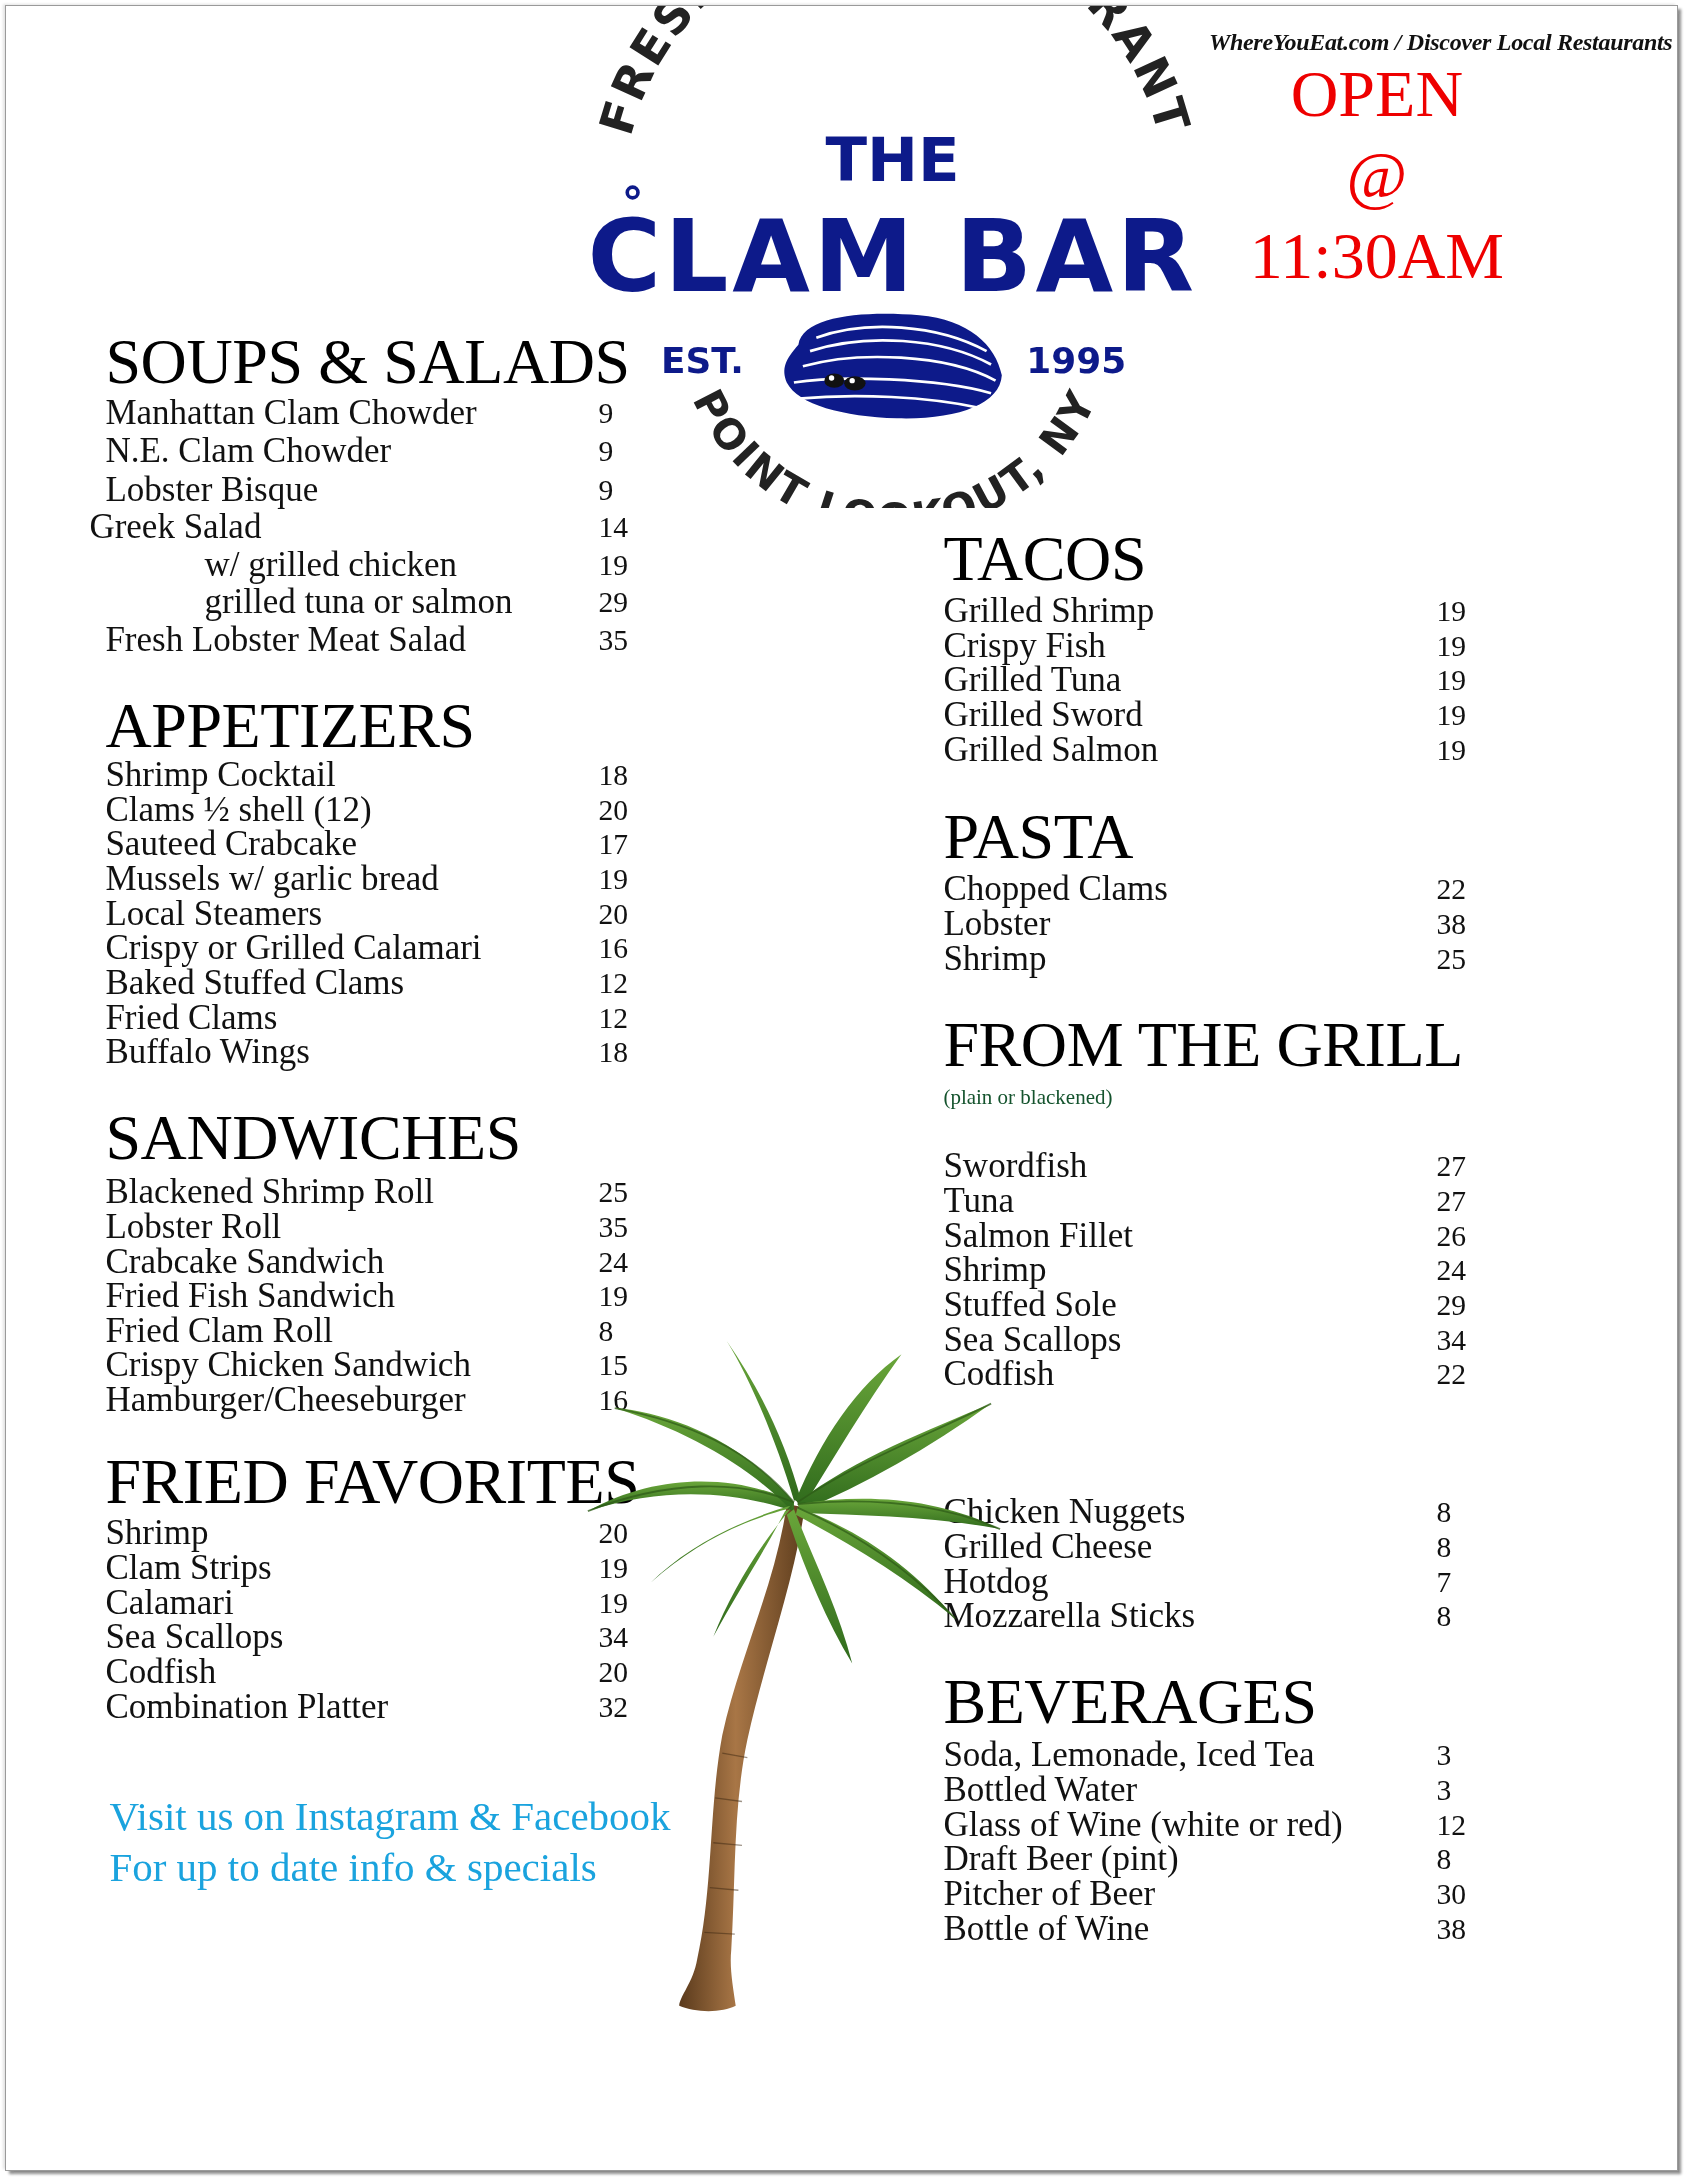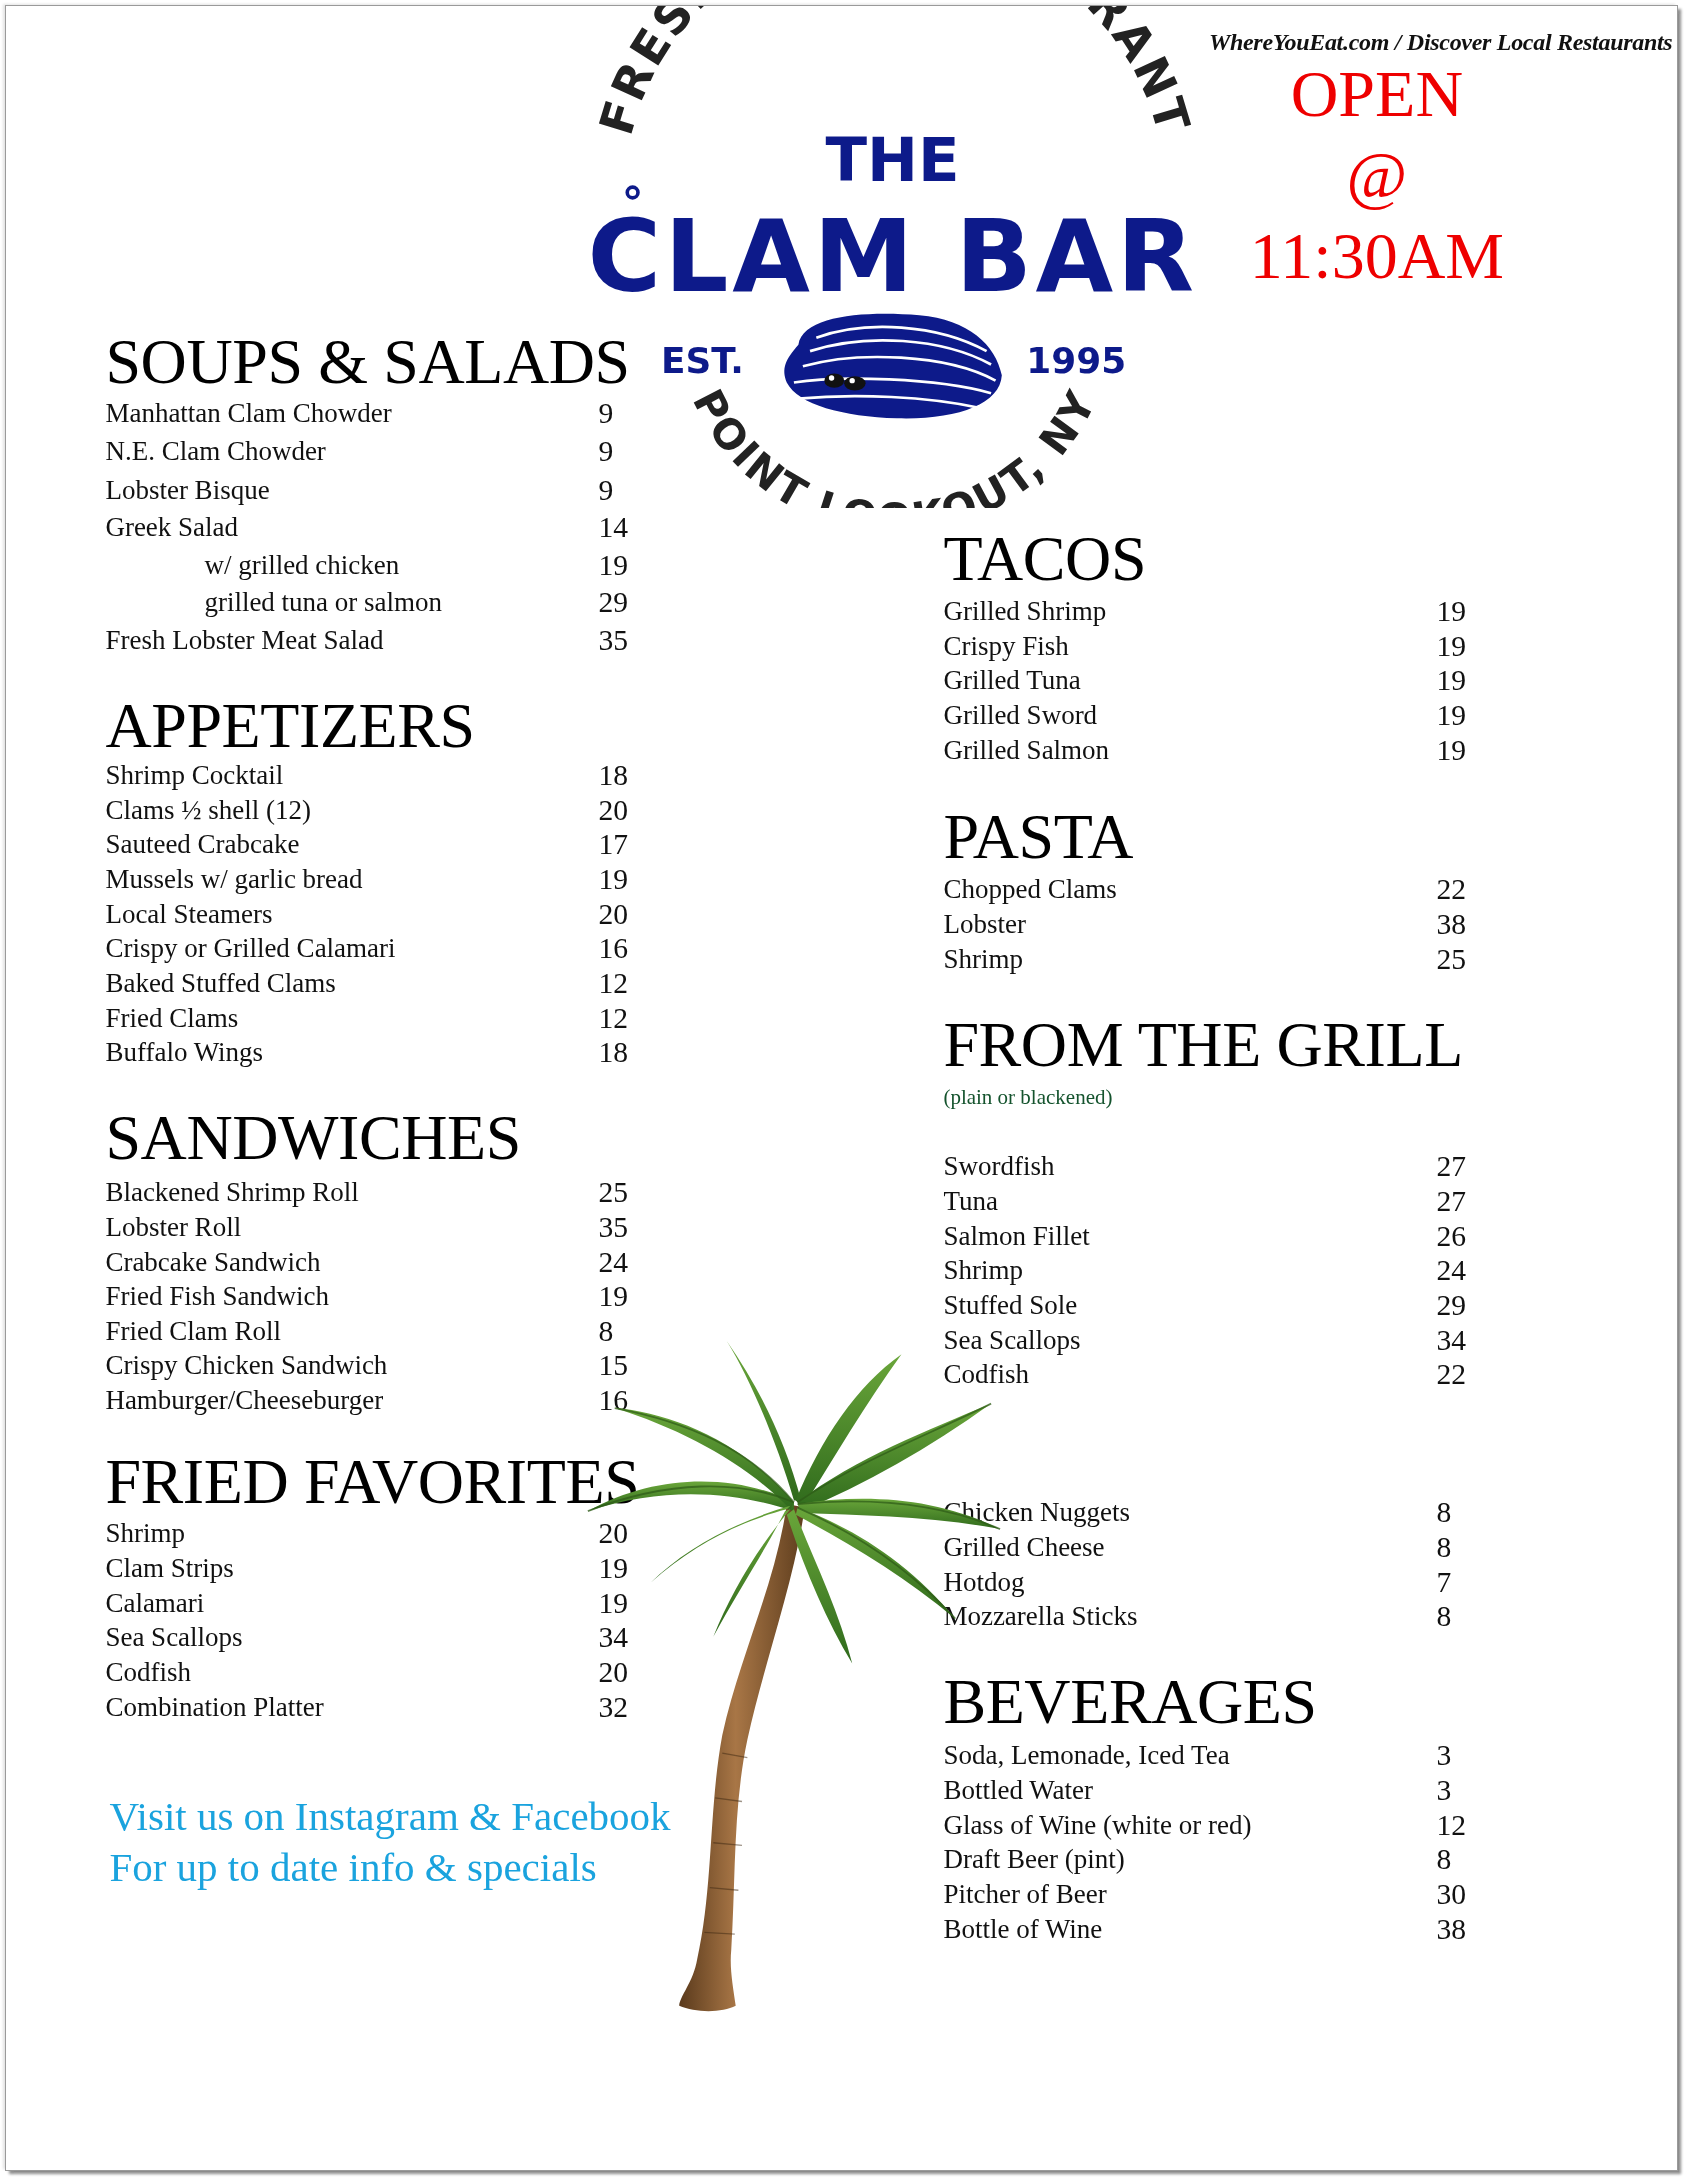--- a/index.html
+++ b/index.html
@@ -11,21 +11,21 @@
   }
   .watermark {
     position:absolute; left:1143px; top:23px; width:523px; text-align:right;
     font-family:"Liberation Serif", serif; font-style:italic; font-weight:bold;
     font-size:24px; color:#111; white-space:nowrap; letter-spacing:-0.3px;
   }
   .hours { position:absolute; left:1236px; top:47px; width:269px; text-align:center; color:#ee0000; font-family:"Liberation Serif", serif; }
   .hours div { font-size:66px; line-height:81px; height:81px; white-space:nowrap; }
 
   .section-title { position:absolute; font-size:64px; line-height:64px; color:#000; white-space:nowrap; letter-spacing:-0.4px; }
-  .item { position:absolute; font-size:27px; line-height:34px; color:#111; white-space:nowrap; }
+  .item { position:absolute; font-size:35px; line-height:34px; color:#111; white-space:nowrap; }
   .price { position:absolute; font-size:29.6px; line-height:34px; color:#111; white-space:nowrap; }
   .note { position:absolute; font-size:21px; line-height:34px; color:#14532d; white-space:nowrap; }
   .social { position:absolute; left:103px; font-size:41px; line-height:45px; color:#1aa3de; white-space:nowrap; }
 
   .logo-svg { position:absolute; left:537px; top:0px; width:699px; height:502px; }
   .palm-svg { position:absolute; left:537px; top:1308px; width:484px; height:708px; }
 </style>
 </head>
 <body>
 
@@ -76,21 +76,21 @@
   </div>
 
   <div class="section-title" style="left:99px; top:324px;">SOUPS &amp; SALADS</div>
   <div>
     <div class="item" style="left:99px; top:390px;">Manhattan Clam Chowder</div>
     <div class="price" style="left:592px; top:390px;">9</div>
     <div class="item" style="left:99px; top:428px;">N.E. Clam Chowder</div>
     <div class="price" style="left:592px; top:428px;">9</div>
     <div class="item" style="left:99px; top:467px;">Lobster Bisque</div>
     <div class="price" style="left:592px; top:467px;">9</div>
-    <div class="item" style="left:99px; top:504px;">Greek Salad</div>
+    <div class="item" style="left:83px; top:504px;">Greek Salad</div>
     <div class="price" style="left:592px; top:504px;">14</div>
     <div class="item" style="left:198px; top:542px;">w/ grilled chicken</div>
     <div class="price" style="left:592px; top:542px;">19</div>
     <div class="item" style="left:198px; top:579px;">grilled tuna or salmon</div>
     <div class="price" style="left:592px; top:579px;">29</div>
     <div class="item" style="left:99px; top:617px;">Fresh Lobster Meat Salad</div>
     <div class="price" style="left:592px; top:617px;">35</div>
   </div>
 
   <div class="section-title" style="left:99px; top:688px;">APPETIZERS</div>

